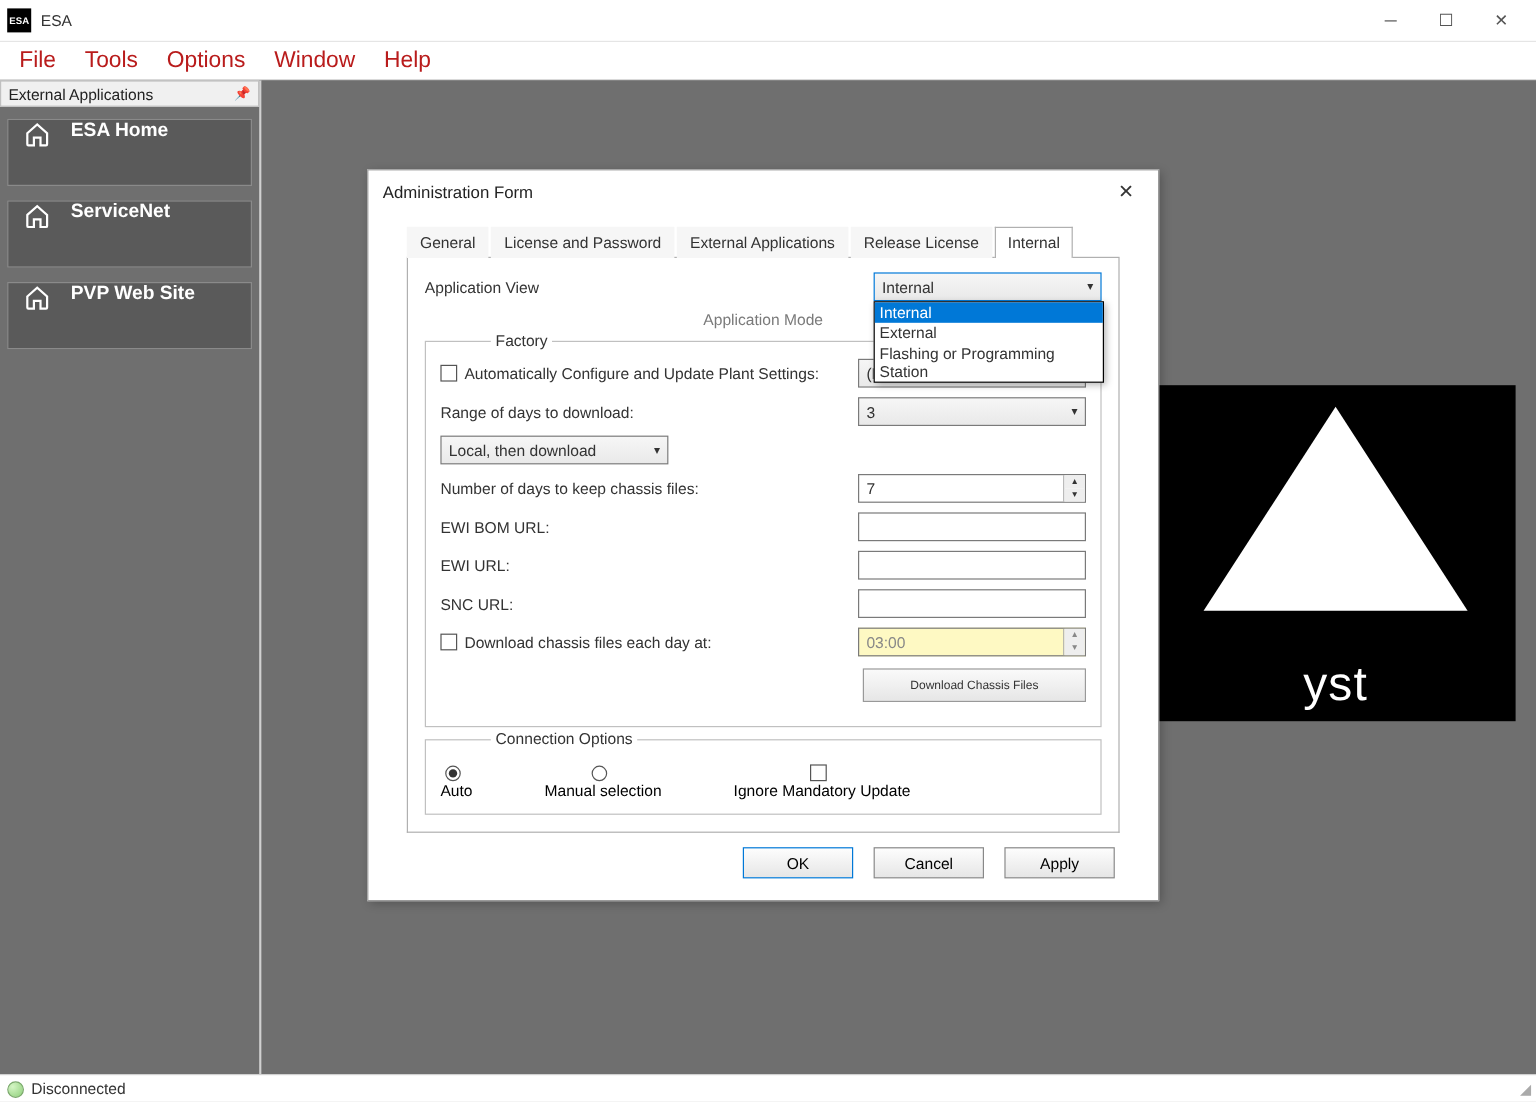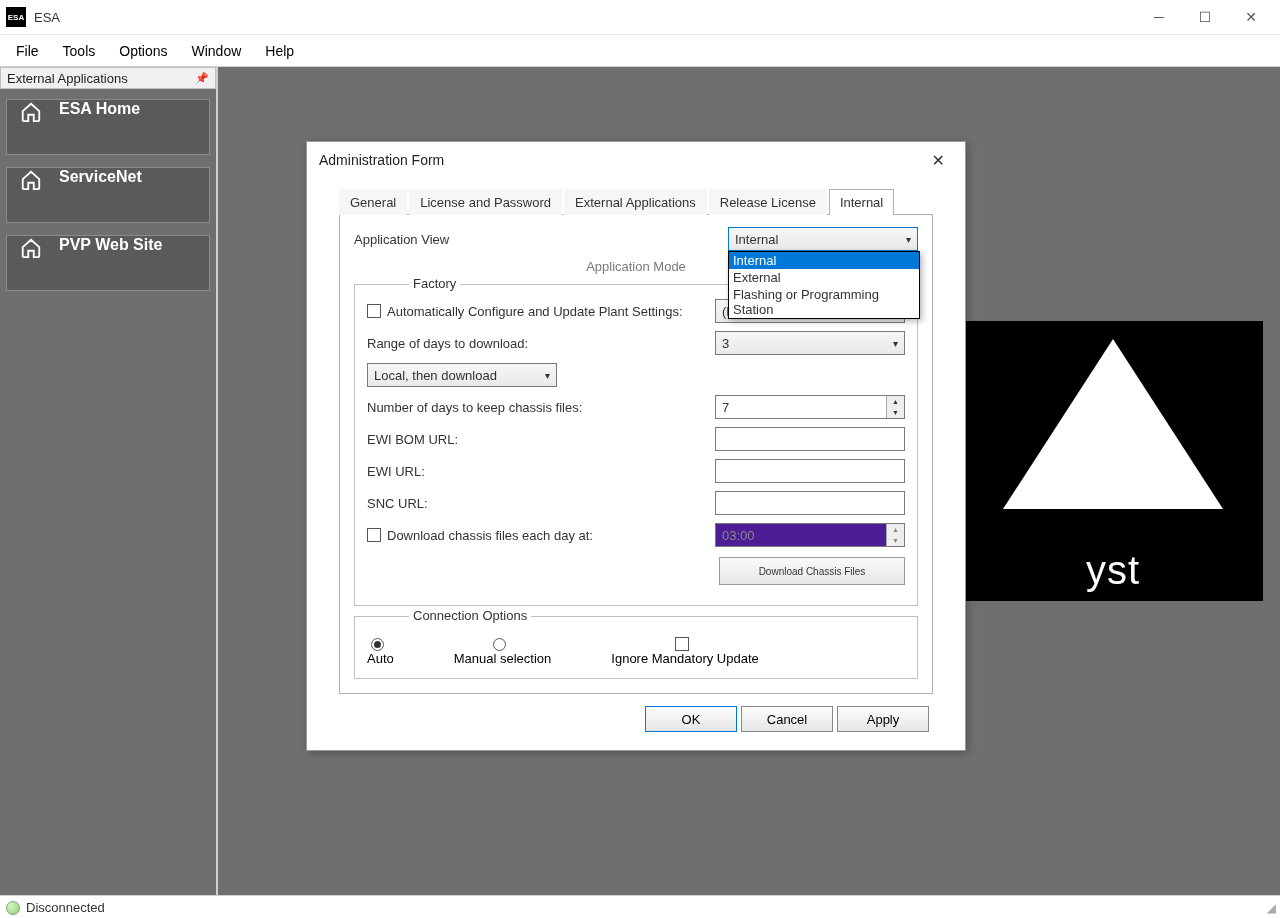--- a/index.html
+++ b/index.html
@@ -7,21 +7,21 @@
 
 
 .titlebar { height: 34px; display: flex; align-items: center; padding: 17px 6px; background: #fff; border-bottom: 1px solid #e5e5e5; }
 .titlebar .app-icon { width: 20px; height: 20px; background: #000; color: #fff; font-size: 8px; display: flex; align-items: center; justify-content: center; font-weight: bold; margin-right: 8px; }
 .titlebar .title { font-size: 13px; color: #333; flex: 1; }
 .titlebar .win-controls { display: flex; }
 .titlebar .win-btn { width: 46px; height: 30px; display: flex; align-items: center; justify-content: center; color: #555; font-size: 14px; }
 
 
 .menubar { height: 32px; display: flex; align-items: center; padding: 0 4px; background: #fff; border-bottom: 1px solid #d0d0d0; }
-.menubar .menu-item { padding: 4px 12px; font-size: 14px; color: #000000; }
+.menubar .menu-item { padding: 4px 12px; font-size: 19px; color: #b91c1c; }
 
 
 .main { display: flex; height: calc(918px - 34px - 32px - 24px); background: #6f6f6f; }
 
 
 .side-wrap { width: 218px; background: #6f6f6f; border-right: 2px solid #d0d0d0; display: flex; flex-direction: column; }
 .side-header { height: 22px; background: #f0f0f0; border: 1px solid #c0c0c0; display: flex; align-items: center; padding: 0 6px; font-size: 13px; color: #222; justify-content: space-between; }
 .pin { font-size: 11px; }
 .side-body { flex: 1; padding: 10px 6px; }
 .side-item { background: #5a5a5a; border: 1px solid #8a8a8a; color: #fff; height: 56px; display: flex; align-items: flex-start; gap: 16px; padding: 0 12px; margin-bottom: 12px; font-size: 16px; font-weight: 600; }
@@ -56,36 +56,36 @@
 
 
 .select { width: 190px; height: 24px; border: 1px solid #7a7a7a; background: linear-gradient(#f6f6f6,#e9e9e9); display: flex; align-items: center; justify-content: space-between; padding: 0 6px; font-size: 13px; }
 .select.blue { border: 1px solid #0078d7; }
 .select .chev { color: #333; font-size: 10px; }
 .textbox { width: 190px; height: 24px; border: 1px solid #7a7a7a; background: #fff; padding: 0 6px; font-size: 13px; display: flex; align-items: center; }
 .spinner { width: 190px; height: 24px; border: 1px solid #7a7a7a; background: #fff; display: flex; align-items: center; }
 .spinner .val { flex: 1; padding: 0 6px; font-size: 13px; }
 .spinner .btns { width: 18px; display: flex; flex-direction: column; border-left: 1px solid #aaa; }
 .spinner .btns div { height: 11px; font-size: 7px; text-align: center; background: #eee; line-height: 11px; }
-.spinner.disabled { background: #4c1d95; color: #888; }
+.spinner.disabled { background: #fef9c3; color: #888; }
 .chk { width: 14px; height: 14px; border: 1px solid #555; margin-right: 6px; background: #fff; flex-shrink: 0; }
 .radio { width: 13px; height: 13px; border: 1px solid #555; border-radius: 50%; margin-right: 6px; background: #fff; display: inline-flex; align-items: center; justify-content: center; flex-shrink: 0; }
 .radio.sel::after { content: ""; width: 7px; height: 7px; background: #333; border-radius: 50%; }
 
 
 .fieldset { border: 1px solid #c0c0c0; padding: 14px 12px 12px 12px; margin-top: 10px; position: relative; }
 .fieldset .legend { position: absolute; top: -9px; left: 10px; background: #fff; padding: 0 4px; font-size: 13px; color: #333; margin-left: 44px; }
 
 
 .dropdown { position: absolute; width: 192px; border: 1px solid #000; background: #fff; font-size: 13px; box-shadow: 2px 2px 6px rgba(0,0,0,0.3); z-index: 50; }
 .dropdown .opt { padding: 1px 4px; }
 .dropdown .opt.sel { background: #0078d7; color: #fff; }
 
 
-.btnrow { display: flex; justify-content: flex-end; gap: 4px; padding: 12px 16px 4px 0; }
+.btnrow { display: flex; justify-content: flex-end; gap: 17px; padding: 12px 16px 4px 0; }
 .btn { width: 92px; height: 26px; border: 1px solid #888; background: linear-gradient(#fdfdfd,#e6e6e6); font-size: 13px; display: flex; align-items: center; justify-content: center; }
 .btn.primary { border: 1px solid #0078d7; }
 
 
 .dlbtn { width: 186px; height: 28px; border: 1px solid #999; background: linear-gradient(#fafafa,#e6e6e6); font-size: 10px; display: flex; align-items: center; justify-content: center; margin-left: auto; }
 
 
 .conn-row { display: flex; align-items: center; gap: 60px; font-size: 13px; margin-top: 6px; }
 .conn-item { display: flex; align-items: center; flex-direction: column; }
 

